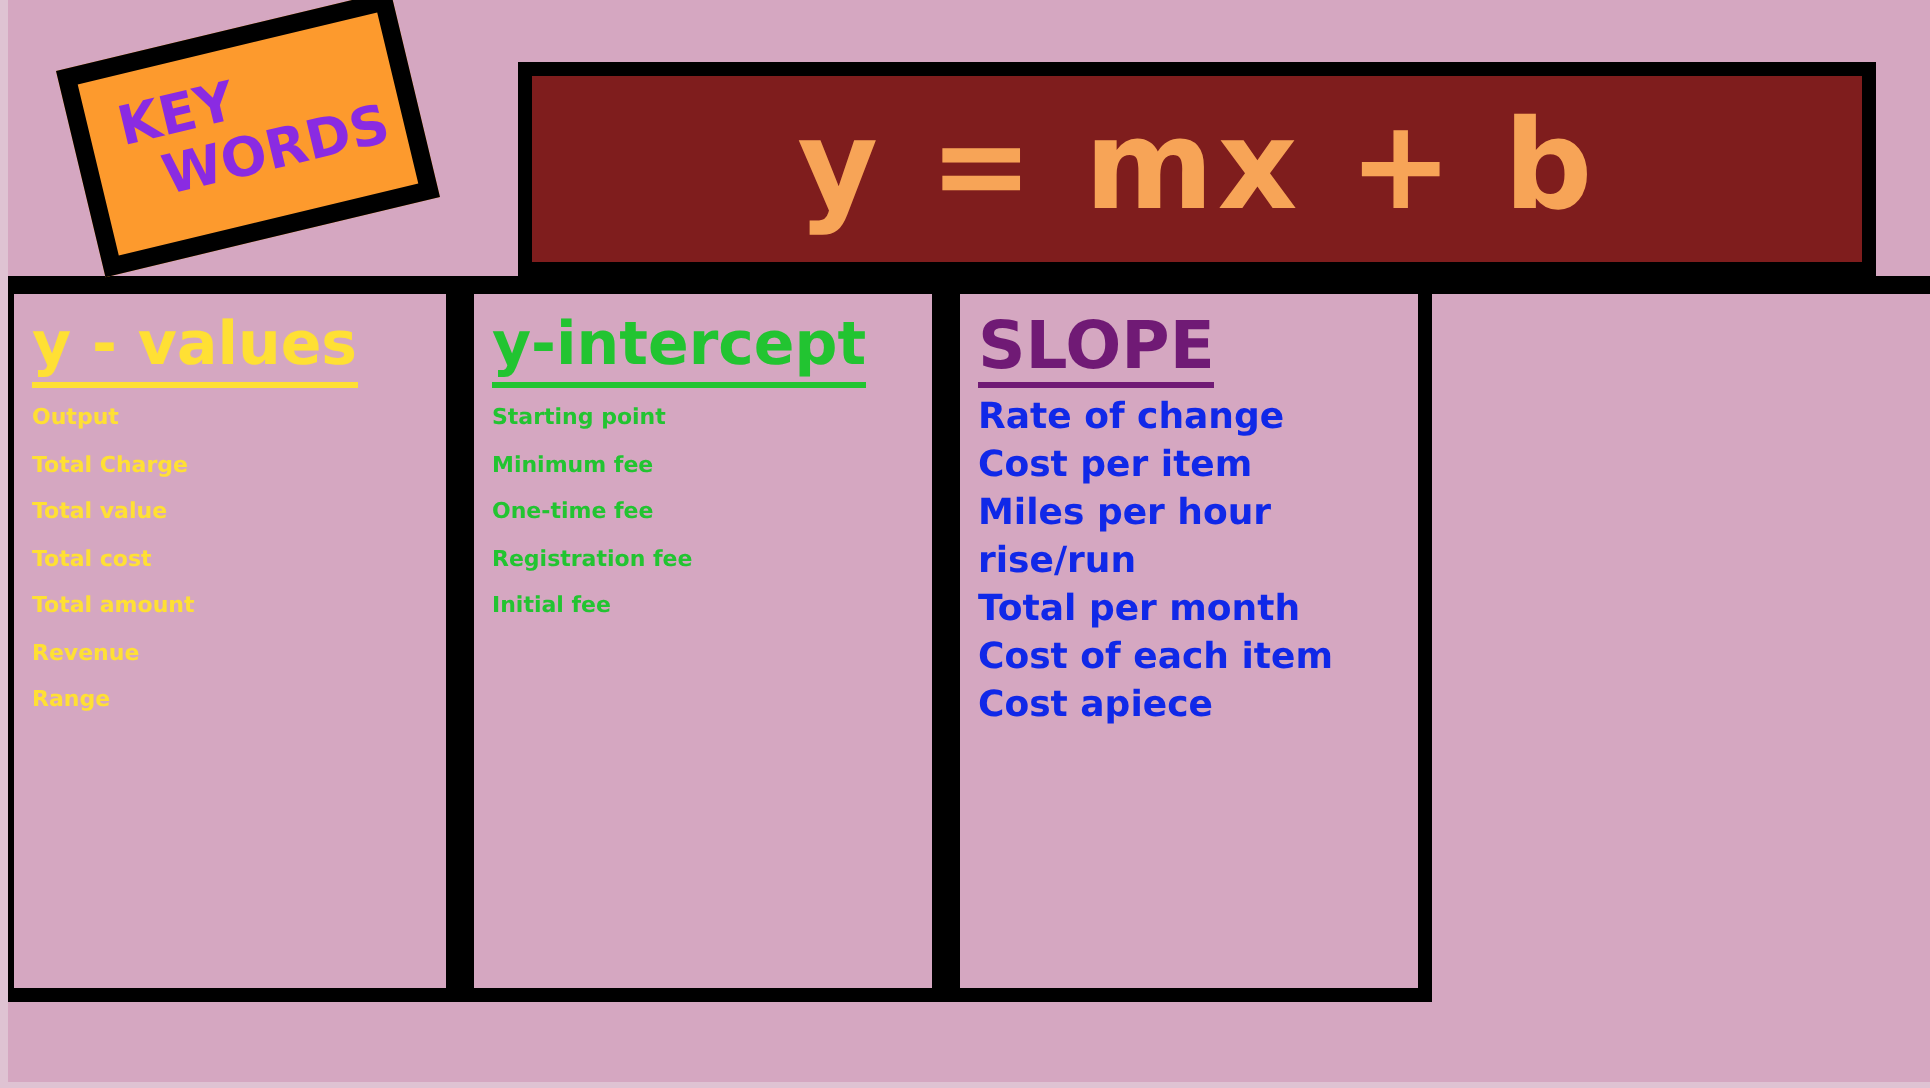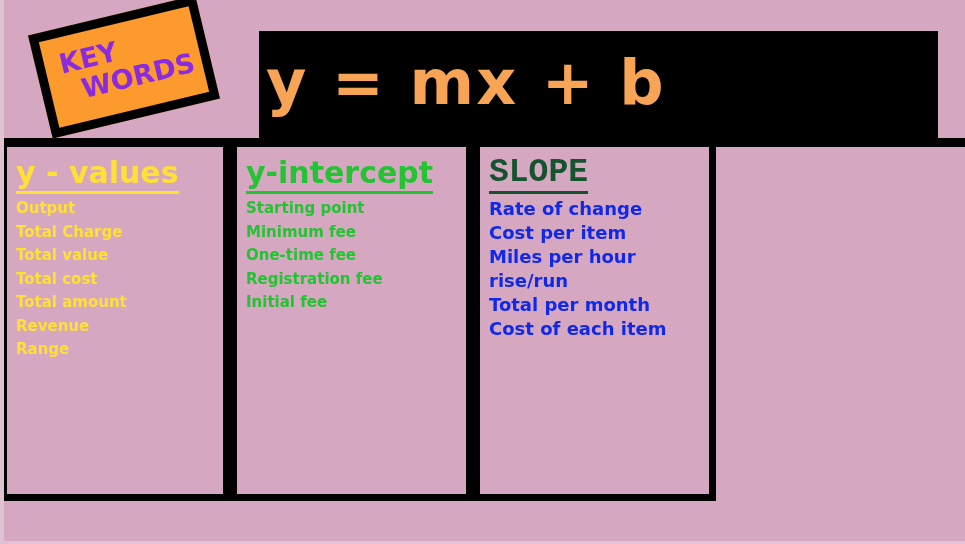--- a/index.html
+++ b/index.html
@@ -68,27 +68,27 @@
   .keywords-text .kw-line1 { display: block; padding-left: 6px; }
   .keywords-text .kw-line2 { display: block; padding-left: 22px; }
 
   
   .equation-banner {
     position: absolute;
     left: 259px;
     top: 31px;
     width: 679px;
     height: 107px;
-    background: #000000;
+    background: #7f1d1d;
     border: 7px solid #000000;
     box-sizing: border-box;
     z-index: 10;
     display: flex;
     align-items: center;
-    justify-content: flex-start;
+    justify-content: center;
   }
   .equation-text {
     color: #f7a457;
     font-size: 62px;
     font-weight: bold;
     font-family: "DejaVu Sans", sans-serif;
     letter-spacing: 2px;
     line-height: 62px;
     margin-top: -4px;
   }
@@ -135,33 +135,33 @@
     padding-bottom: 1px;
     margin-bottom: 3px;
     font-family: "DejaVu Sans", sans-serif;
     white-space: nowrap;
   }
   .panel-list {
     list-style: none;
     margin: 0;
     padding: 0;
     font-weight: bold;
-    font-size: 15px;
+    font-size: 11px;
     line-height: 23.5px;
     font-family: "DejaVu Sans", sans-serif;
   }
   .panel-list li { margin: 0; padding: 0; }
 
   
   .p1, .p1 .panel-list { color: #ffe034; }
   .p1 .panel-title { color: #ffe034; }
   .p2, .p2 .panel-list { color: #22c431; }
   .p2 .panel-title { color: #22c431; }
   .p3, .p3 .panel-list { color: #1028e8; }
-  .p3 .panel-title { color: #14532d; font-family: Liberation Mono, monospace; }
+  .p3 .panel-title { color: #701a75; }
   .p4, .p4 .panel-list { color: #f90b1c; }
   .p4 .panel-title { color: #f90b1c; }
 
   .p3 .panel-title { font-size: 33px; }
   .p3 .panel-list { font-size: 18px; line-height: 24px; }
   .p4 .panel-list { font-size: 17.5px; line-height: 23.5px; }
 
   
   .spell {
     background-image: repeating-linear-gradient(
@@ -221,18 +221,19 @@
 
     <div class="panel p3">
       <div class="panel-title">SLOPE</div>
       <ul class="panel-list">
         <li>Rate of change</li>
         <li>Cost per item</li>
         <li>Miles per hour</li>
         <li>rise/run</li>
         <li>Total per month</li>
         <li>Cost of each item</li>
+        <li>Cost apiece</li>
       </ul>
     </div>
 
 
   </div>
 </div>
 
 </body></html>

